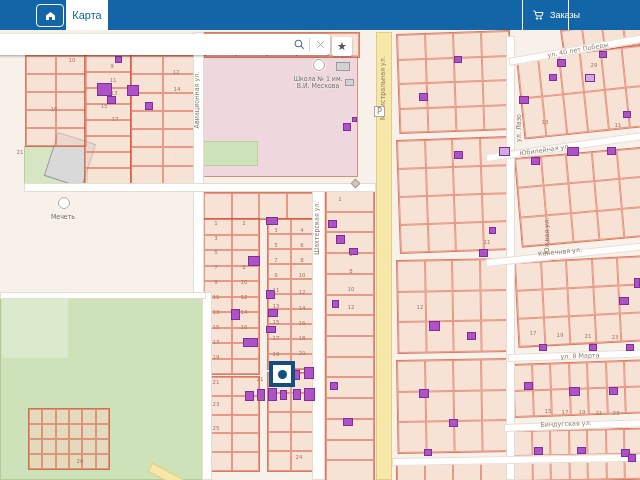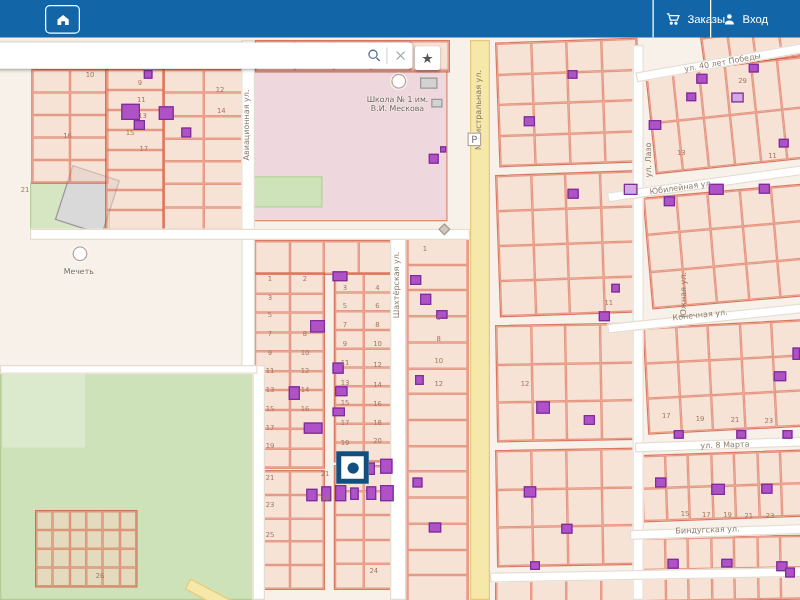--- a/index.html
+++ b/index.html
@@ -549,37 +549,31 @@
         <i style="background: rgb(19, 79, 126);"></i>
       </div>
     </div>
 
   <div id="hdr" class="abs">
     <div id="homeBtn" class="abs">
       <svg width="13" height="12" viewBox="0 0 24 24">
           <path d="M3 11L12 4l9 7v9h-6v-6h-6v6H3z" fill="#fff"></path>
         </svg>
     </div>
+    <div id="tabMap" class="abs">Карта</div>
     <div class="hsep abs" style="left:522px"></div>
     <div class="hbtn abs" style="left:524px">
       <svg width="13" height="12" viewBox="0 0 24 24" fill="none" stroke="#fff" stroke-width="2">
           <path d="M2 4h3l2.6 10h11l2.6-7H6"></path>
           <circle cx="9" cy="19" r="1.6" fill="#fff"></circle>
           <circle cx="16.5" cy="19" r="1.6" fill="#fff"></circle>
         </svg>
       <span>Заказы</span>
     </div>
     <div class="hsep abs" style="left:568px"></div>
-    <div class="hbtn abs" style="left:570px">
-      <svg width="11" height="11" viewBox="0 0 24 24" fill="#fff">
-          <circle cx="12" cy="7" r="4"></circle>
-          <path d="M4 21c0-4.4 3.6-7 8-7s8 2.6 8 7z"></path>
-        </svg>
-      <span>Вход</span>
-    </div>
   </div>
 
   <div id="searchbar" class="abs">
     <input type="text" value="" style="">
     <div class="sicon">
       <svg width="13" height="13" viewBox="0 0 24 24" fill="none" stroke="#57708e" stroke-width="2">
           <circle cx="10" cy="10" r="6"></circle>
           <path d="M15 15l5 5"></path>
         </svg>
     </div>

